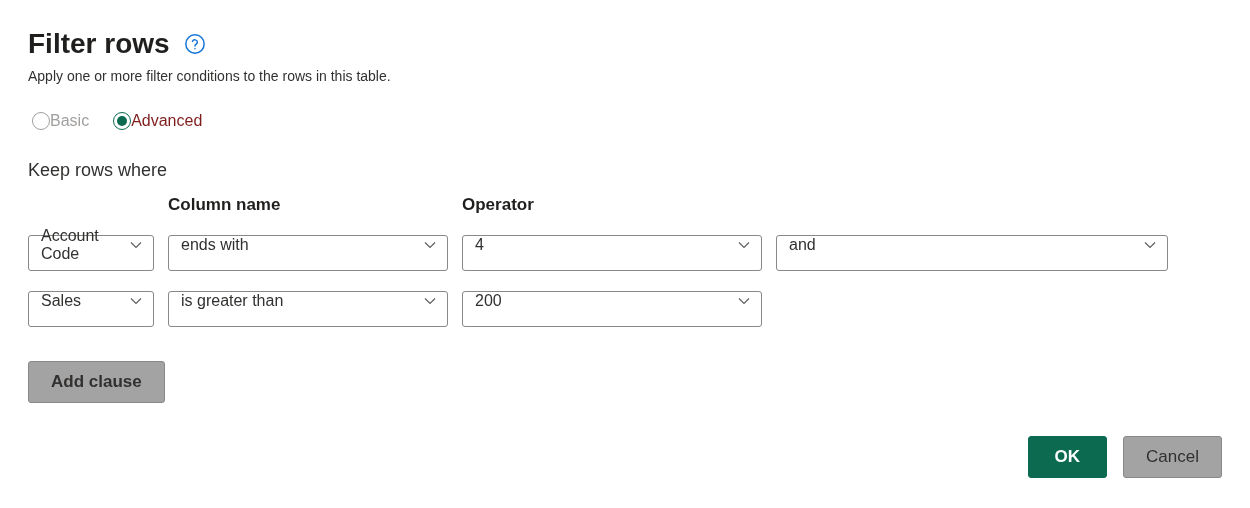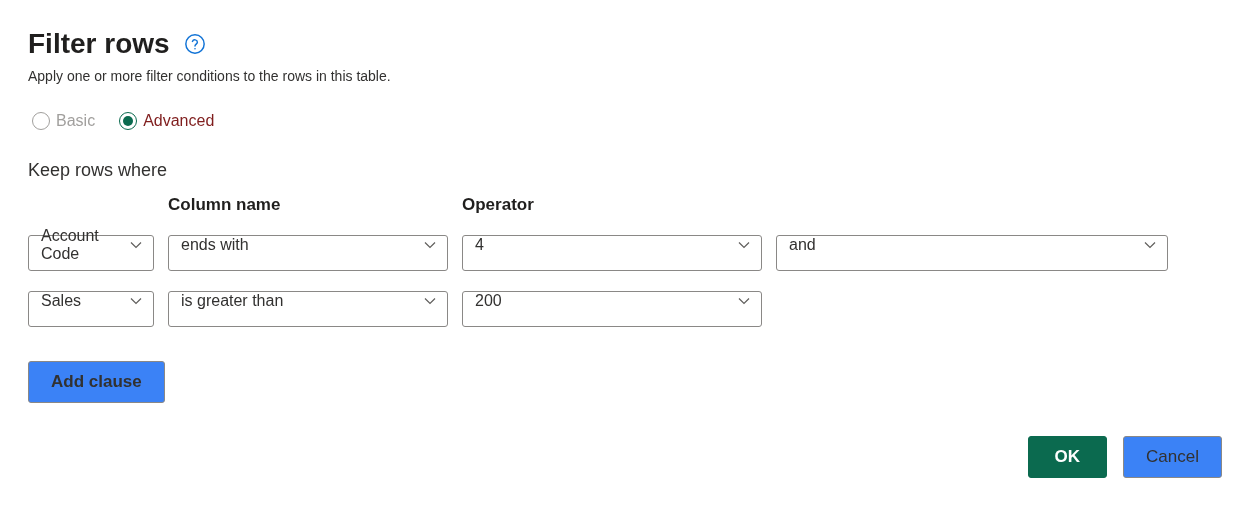--- a/index.html
+++ b/index.html
@@ -38,21 +38,20 @@
     .radio-row {
       display: flex;
       align-items: center;
       gap: 24px;
       margin-bottom: 30px;
       padding-left: 4px;
     }
     .radio-option {
       display: flex;
       align-items: center;
-      gap: 6px;
       font-size: 16px;
       cursor: pointer;
     }
     .radio-option.disabled {
       color: #a19f9d;
       cursor: default;
     }
     .radio-option.selected {
       color: #7f1d1d;
       align-items: center;
@@ -116,21 +115,21 @@
     }
     .empty-cell {}
     .add-clause-row {
       margin-top: 34px;
     }
     .btn {
       display: inline-flex;
       align-items: center;
       justify-content: center;
       border: 1px solid #8a8886;
-      background: #3b82f6;
+      background: #a3a3a3;
       border-radius: 3px;
       font-size: 17px;
       padding: 10px 22px;
       cursor: pointer;
       font-family: inherit;
       color: #323130;
     }
     .btn.add-clause {
       font-weight: 600;
     }

